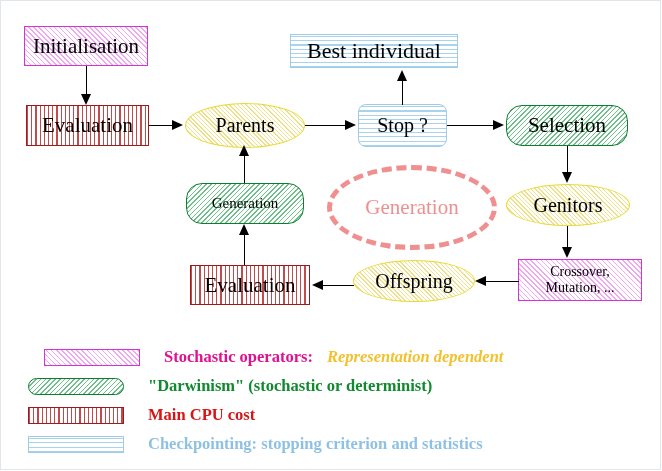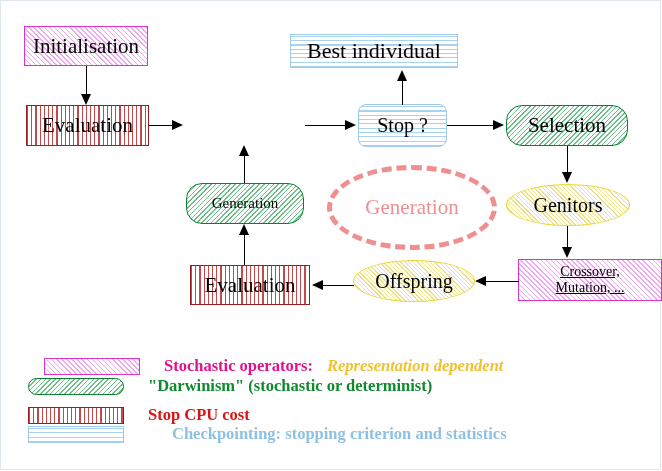--- a/index.html
+++ b/index.html
@@ -137,30 +137,31 @@
 <body>
 
 <div id="canvas">
 
   <div id="frame-border"></div>
 
   <div class="node box fill-magenta" style="left:24px; top:26px; width:124px; height:40px; font-size:21px;">Initialisation</div>
 
   <div class="node box fill-red" style="left:26px; top:105px; width:123px; height:41px; font-size:21px;">Evaluation</div>
 
+  <div class="node ellipse fill-yellow" style="left:185px; top:103px; width:120px; height:45px; font-size:20px;">Parents</div>
 
   <div class="node box rounded fill-blue" style="left:358px; top:104px; width:89px; height:43px; font-size:20px;">Stop ?</div>
 
   <div class="node box fill-green" style="left:506px; top:105px; width:122px; height:41px; font-size:21px;">Selection</div>
 
   <div class="node box fill-blue" style="left:290px; top:34px; width:168px; height:34px; font-size:22px;">Best individual</div>
 
   <div class="node ellipse fill-yellow" style="left:506px; top:184px; width:124px; height:42px; font-size:20px;">Genitors</div>
 
-  <div class="node box fill-magenta" style="left:518px; top:259px; width:144px; height:42px; font-size:14px; line-height:1.15;text-decoration:underline;">Crossover,
+  <div class="node box fill-magenta" style="left:518px; top:259px; width:124px; height:42px; font-size:14px; line-height:1.15;">Crossover,
 Mutation, ...</div>
 
   <div class="node ellipse fill-yellow" style="left:353px; top:260px; width:122px; height:42px; font-size:20px;">Offspring</div>
 
   <div class="node box fill-red" style="left:190px; top:265px; width:120px; height:40px; font-size:21px;">Evaluation</div>
 
   <div class="node box fill-green" style="left:186px; top:183px; width:118px; height:41px; font-size:15px;">Generation</div>
 
   <div class="node ellipse fill-none-dashed" style="left:327px; top:165px; width:170px; height:85px; font-size:21px;">Generation</div>
 
@@ -192,36 +193,36 @@
   <div class="arrow-head head-left" style="left:312px; top:279.5px;"></div>
 
   <div class="arrow-line arrow-v" style="left:244px; top:234px; height:31px;"></div>
   <div class="arrow-head head-up" style="left:238.5px; top:224px;"></div>
 
   <div class="arrow-line arrow-v" style="left:244px; top:155px; height:28px;"></div>
   <div class="arrow-head head-up" style="left:238.5px; top:145px;"></div>
 
   <div id="legend">
 
-    <div class="legend-row" style="top:13px;padding-left:16px;">
+    <div class="legend-row" style="top:4px;padding-left:16px;">
       <div class="legend-swatch fill-magenta"></div>
       <div class="legend-text lt-magenta">Stochastic operators:</div>
       <div class="legend-text lt-gold" style="margin-left:14px;font-style:italic;">Representation dependent</div>
     </div>
 
     <div class="legend-row" style="top:33px;">
       <div class="legend-swatch fill-green"></div>
       <div class="legend-text lt-green">"Darwinism" (stochastic or determinist)</div>
     </div>
 
     <div class="legend-row" style="top:62px;">
       <div class="legend-swatch fill-red"></div>
-      <div class="legend-text lt-red">Stop CPU cost</div>
-    </div>
-
-    <div class="legend-row" style="top:81px;gap:24px;">
+      <div class="legend-text lt-red">Main CPU cost</div>
+    </div>
+
+    <div class="legend-row" style="top:91px;">
       <div class="legend-swatch fill-blue"></div>
       <div class="legend-text lt-blue">Checkpointing: stopping criterion and statistics</div>
     </div>
 
   </div>
 
 </div>
 
 </body></html>

